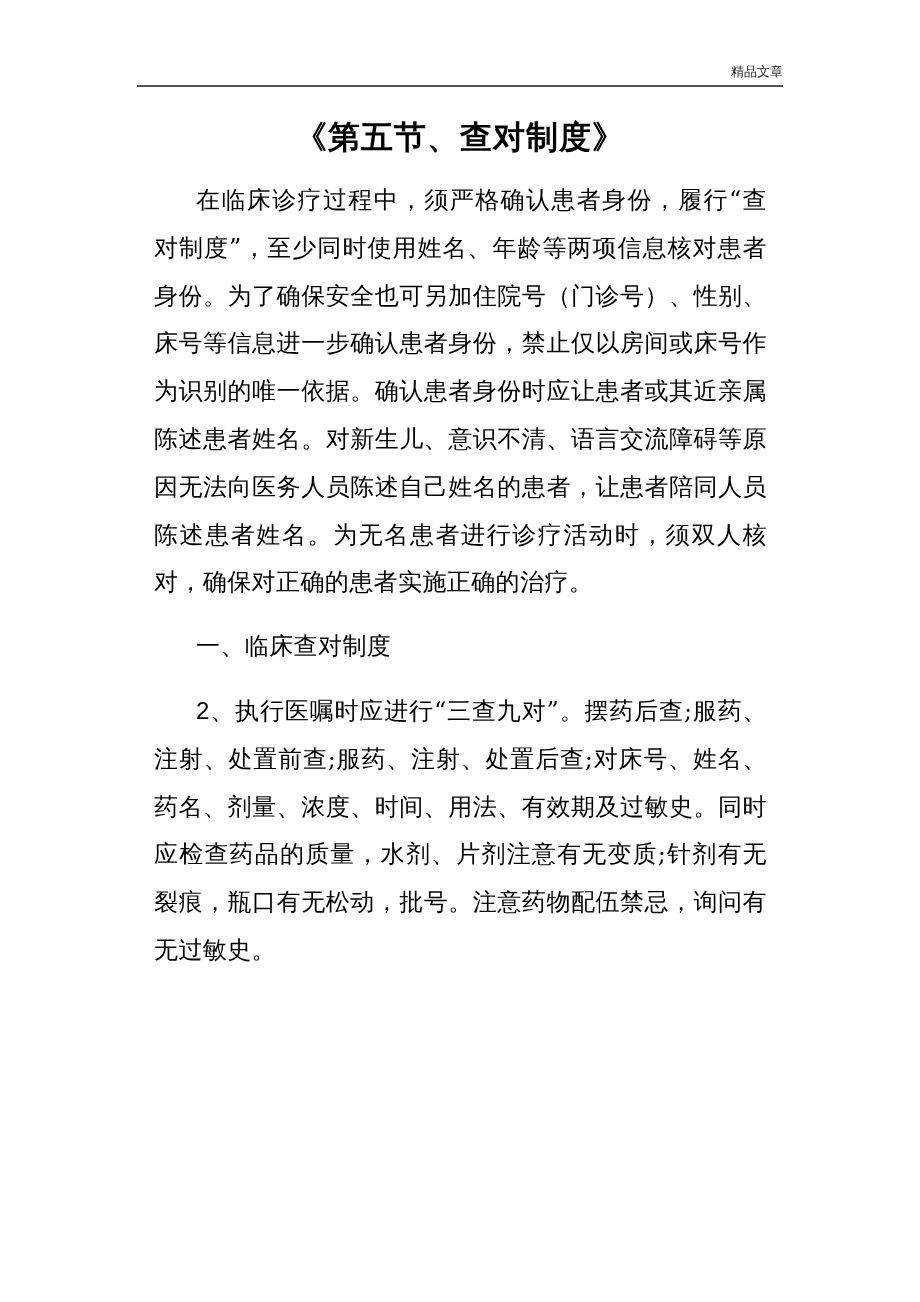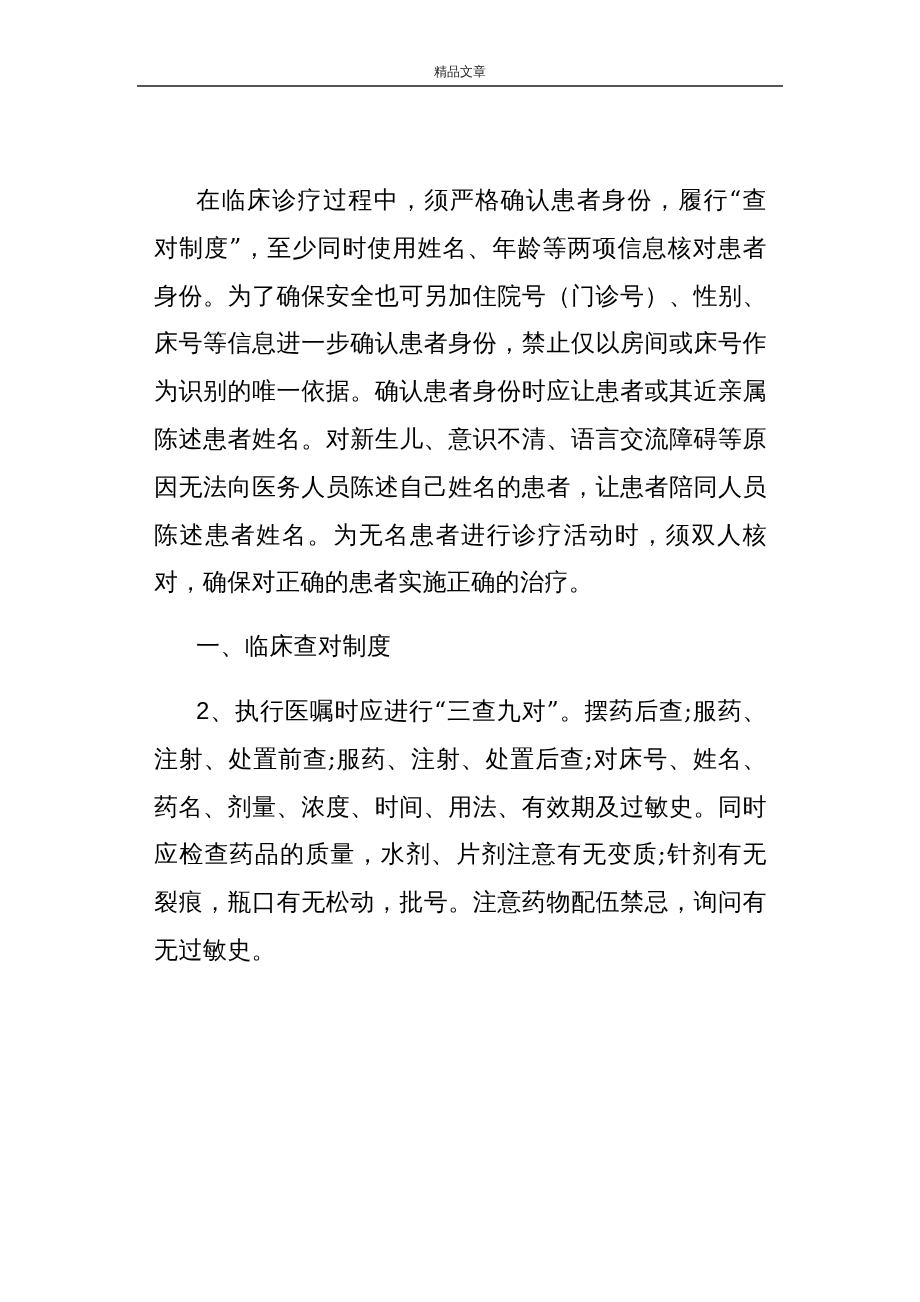--- a/index.html
+++ b/index.html
@@ -21,21 +21,21 @@
       top: 0;
       width: 920px;
       height: 1302px;
       background: #ffffff;
     }
     .header {
       position: absolute;
       left: 137px;
       top: 62px;
       width: 646px;
-      text-align: center;
+      text-align: right;
       font-family: "DejaVu Serif", "Liberation Serif", serif;
       font-size: 13px;
       color: #222222;
       line-height: 20px;
     }
     .header-rule {
       position: absolute;
       left: 137px;
       top: 85px;
       width: 646px;
@@ -80,20 +80,21 @@
     }
   </style>
 </head>
 <body>
 
 <div class="page">
 
   <div class="header">精品文章</div>
   <div class="header-rule"></div>
 
+  <div class="title">《第五节、查对制度》</div>
 
   <div class="body-text">
     <p class="para">
       <span>在临床诊疗过程中，须严格确认患者身份，履行“查对制度”，至少同时使用姓名、年龄等两项信息核对患者身份。为了确保安全也可另加住院号（门诊号）、性别、床号等信息进一步确认患者身份，禁止仅以房间或床号作为识别的唯一依据。确认患者身份时应让患者或其近亲属陈述患者姓名。对新生儿、意识不清、语言交流障碍等原因无法向医务人员陈述自己姓名的患者，让患者陪同人员陈述患者姓名。为无名患者进行诊疗活动时，须双人核对，确保对正确的患者实施正确的治疗。</span>
     </p>
     <p class="para">
       <span>一、临床查对制度</span>
     </p>
     <p class="para">
       <span class="num">2</span><span>、执行医嘱时应进行“三查九对”。摆药后查;服药、注射、处置前查;服药、注射、处置后查;对床号、姓名、药名、剂量、浓度、时间、用法、有效期及过敏史。同时应检查药品的质量，水剂、片剂注意有无变质;针剂有无裂痕，瓶口有无松动，批号。注意药物配伍禁忌，询问有无过敏史。</span>

